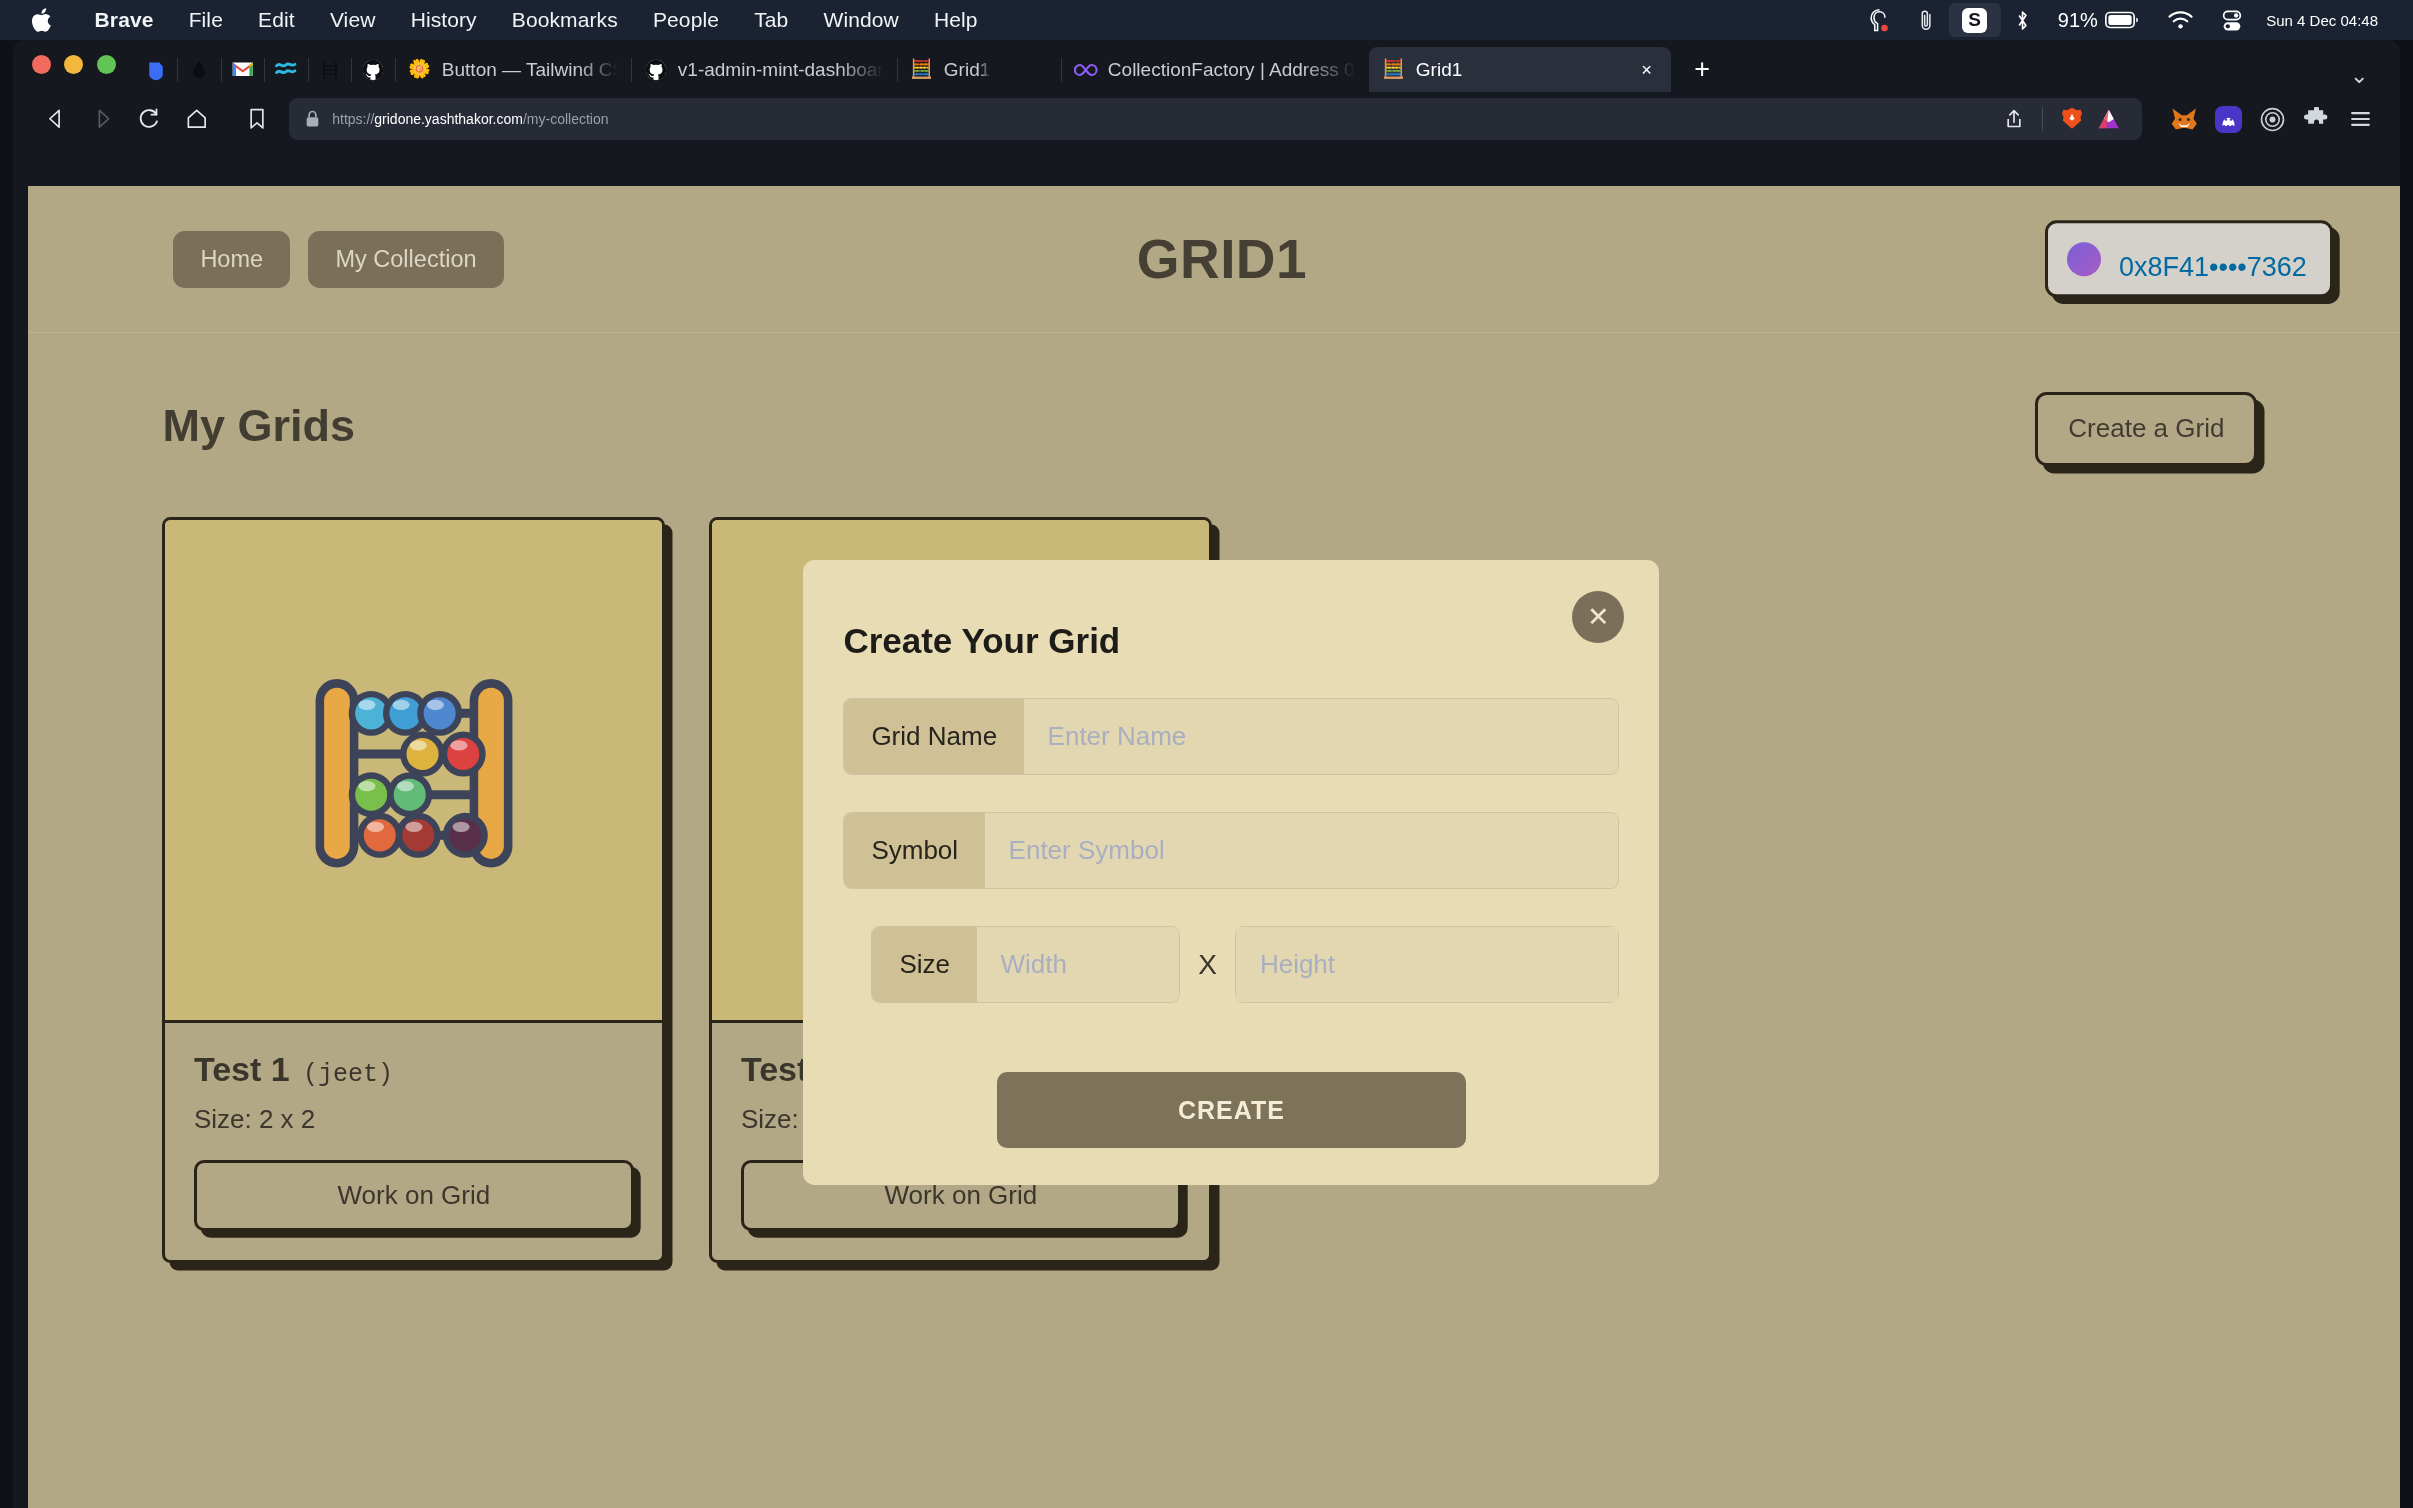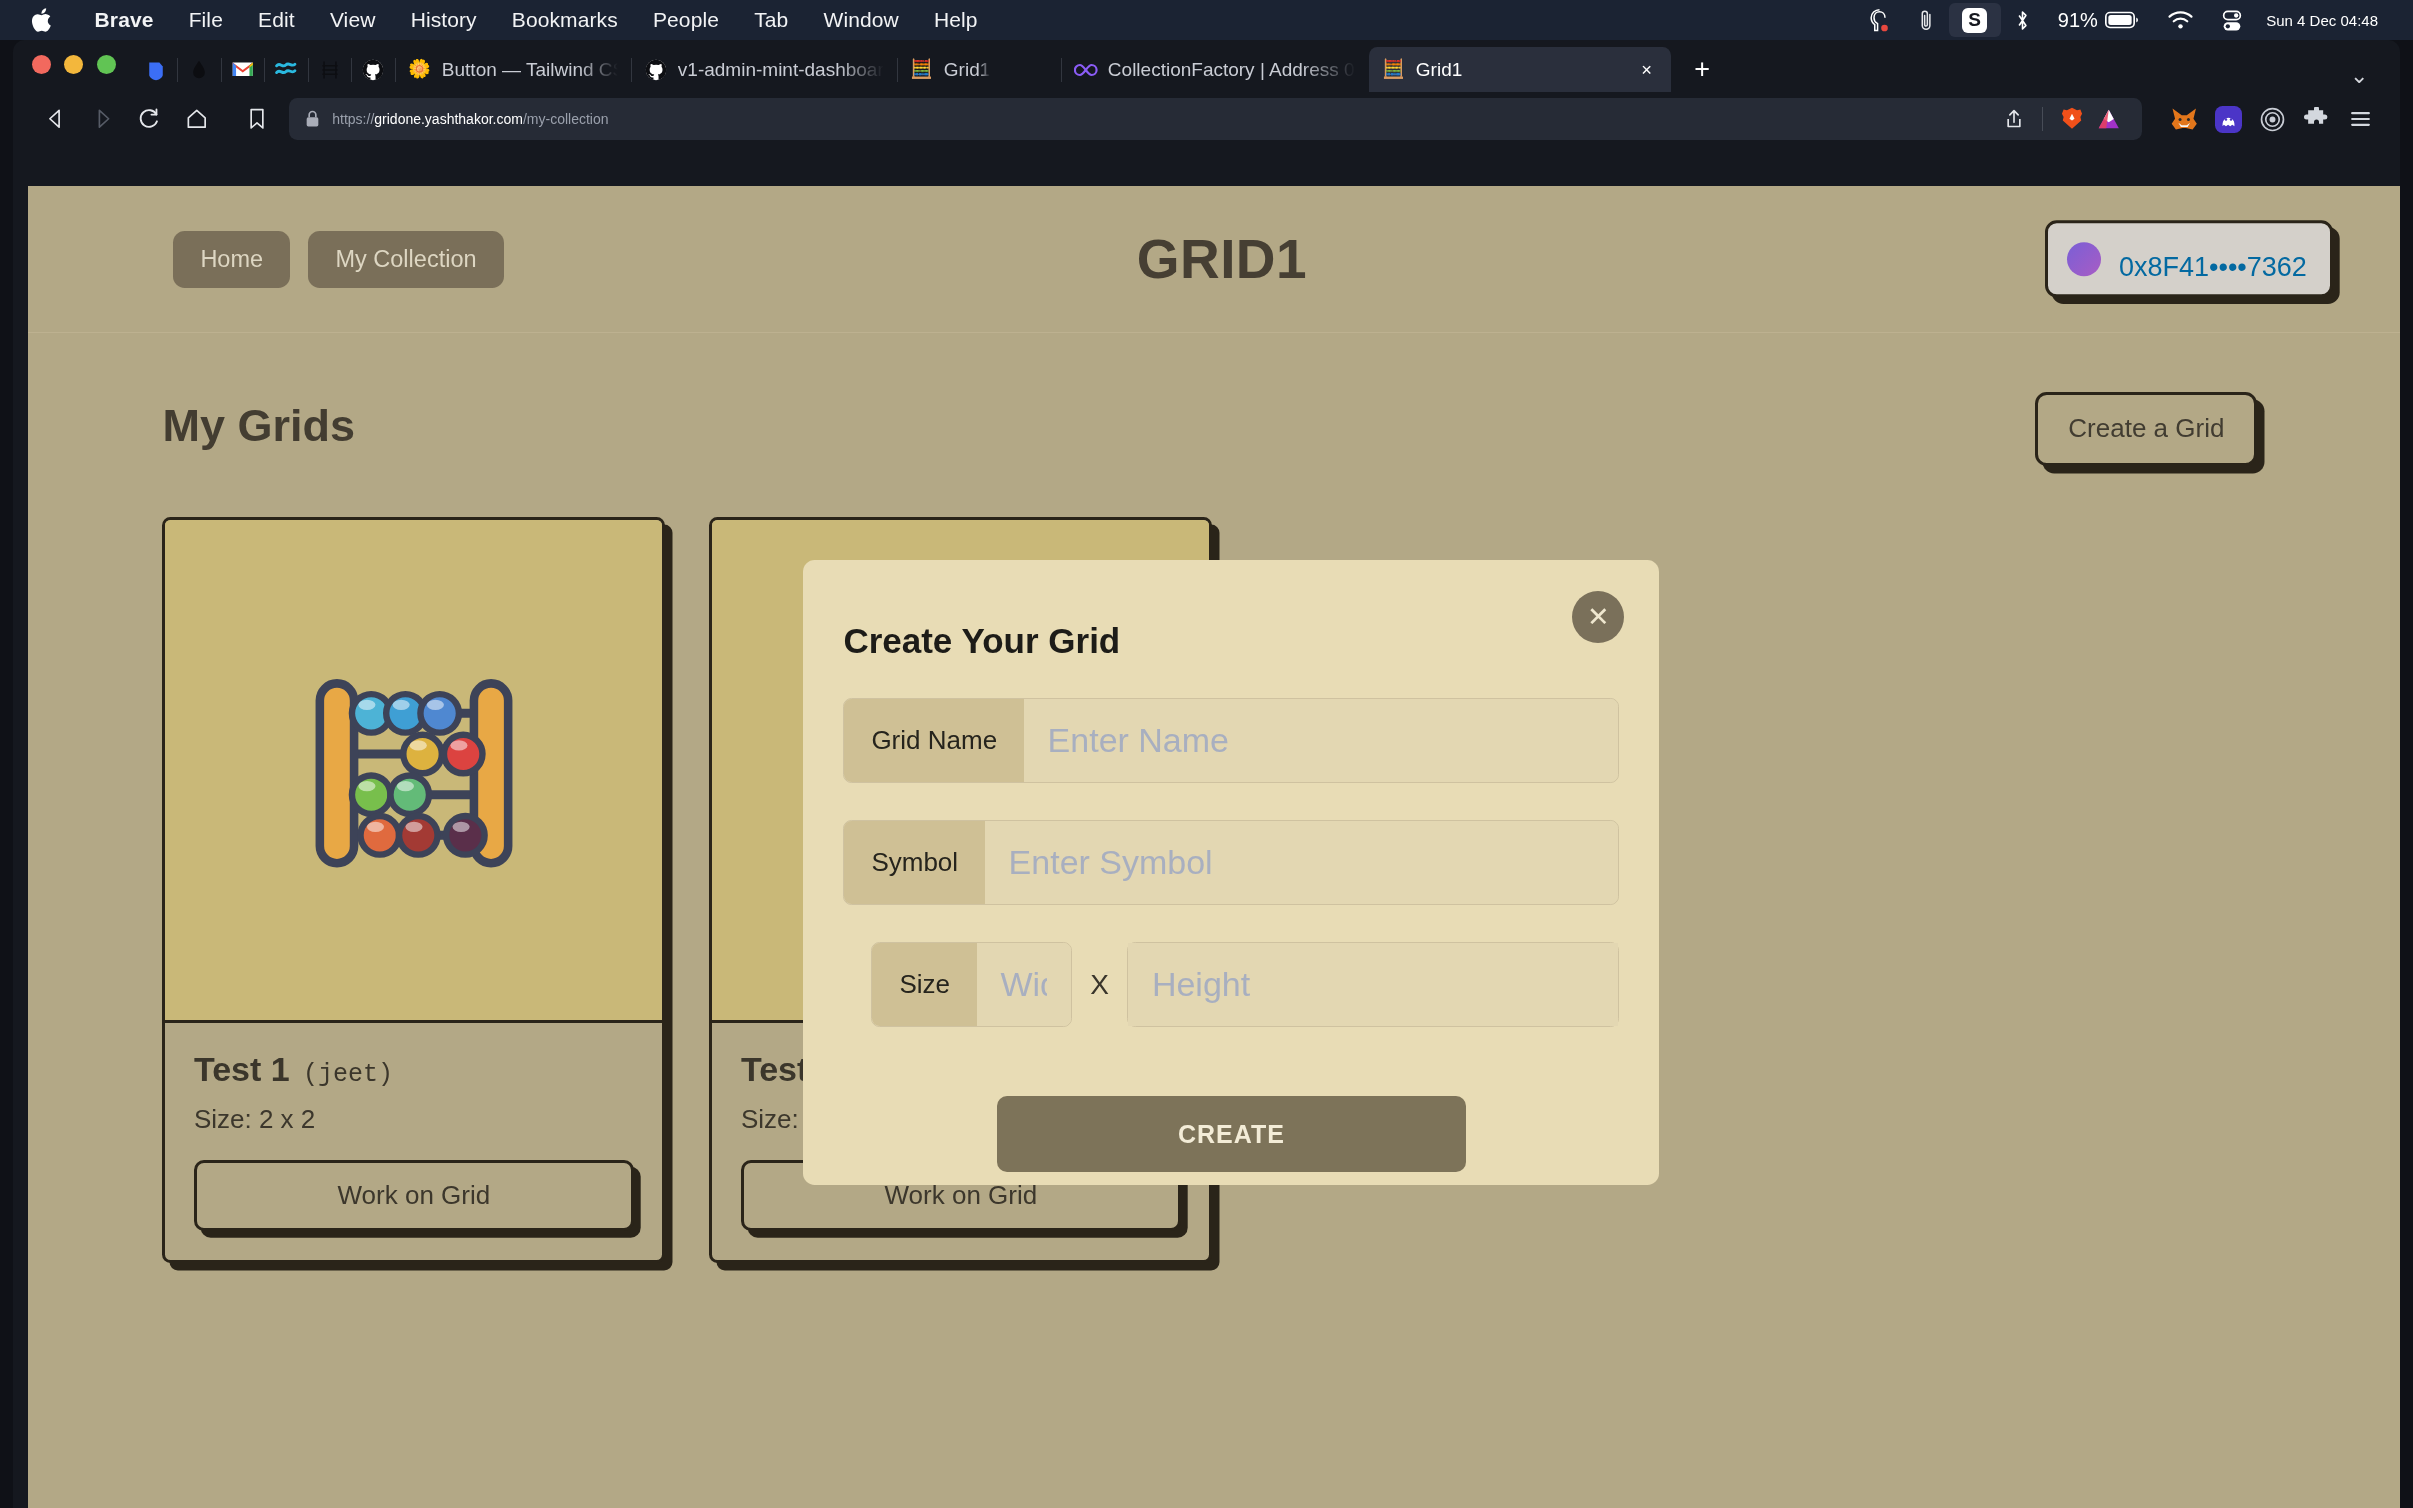--- a/index.html
+++ b/index.html
@@ -245,21 +245,21 @@
     overflow: hidden; background: #e3d7b2;
   }
   .field.grow { flex: 1; }
   .field-label {
     background: #cfc095; color: #26241d;
     font-size: 26px; display: flex; align-items: center;
     padding: 0 27px; white-space: nowrap;
   }
   .field-input {
     flex: 1; background: #e3d7b2; border: none; outline: none;
-    font-size: 34px; color: #24221c;
+    font-size: 26px; color: #24221c;
     padding: 22px 23.5px; font-family: "Liberation Sans", sans-serif;
     min-width: 0;
   }
   .field-input::placeholder { color: #a8afc0; }
   .size-row { display: flex; align-items: center; gap: 0; margin-top: 37px; padding-left: 28px;}
   .size-left { display:flex; border: 0.8px solid #cfc2a0; border-radius: 8.4px; overflow:hidden; width: 453px;}
   .x-sep { font-size: 28px; color: #39352b; padding: 0 18.4px; }
   .size-right {
     flex: 1; border: 0.8px solid #cfc2a0; border-radius: 8.4px;
     background: #e3d7b2; display:flex;

